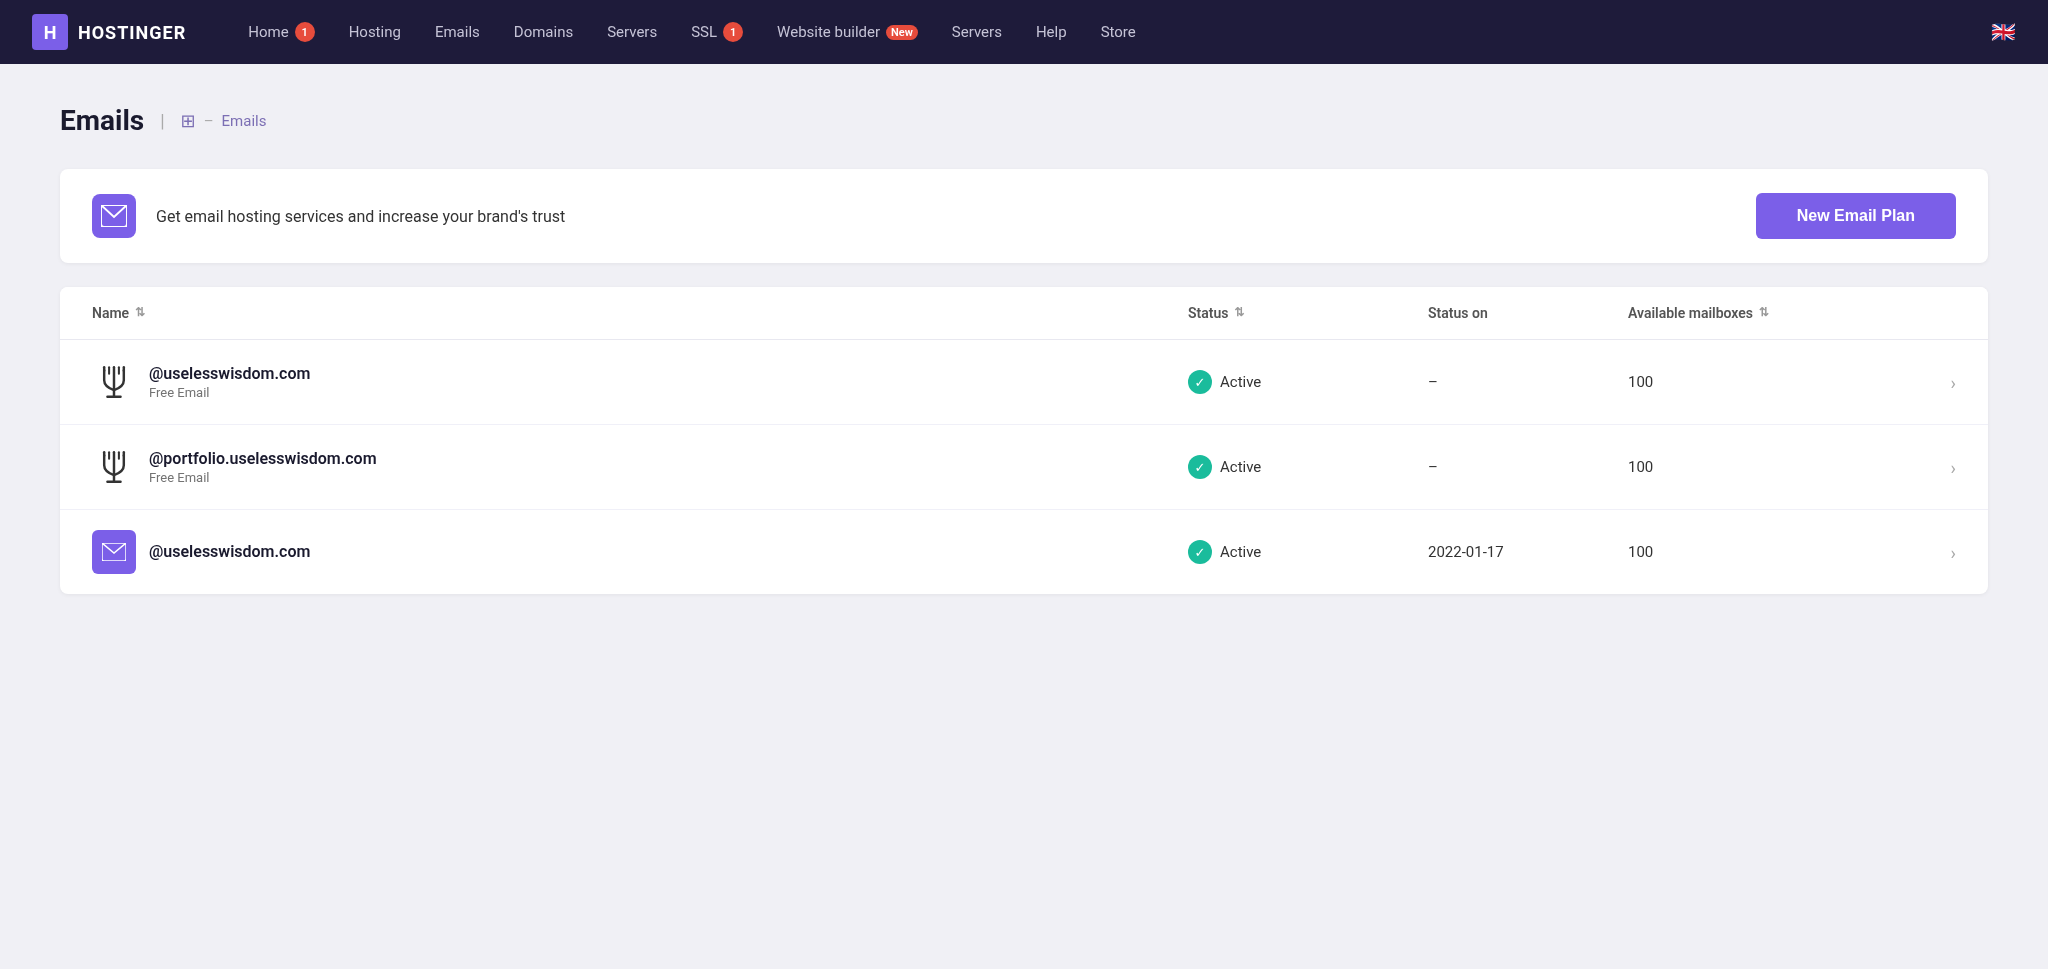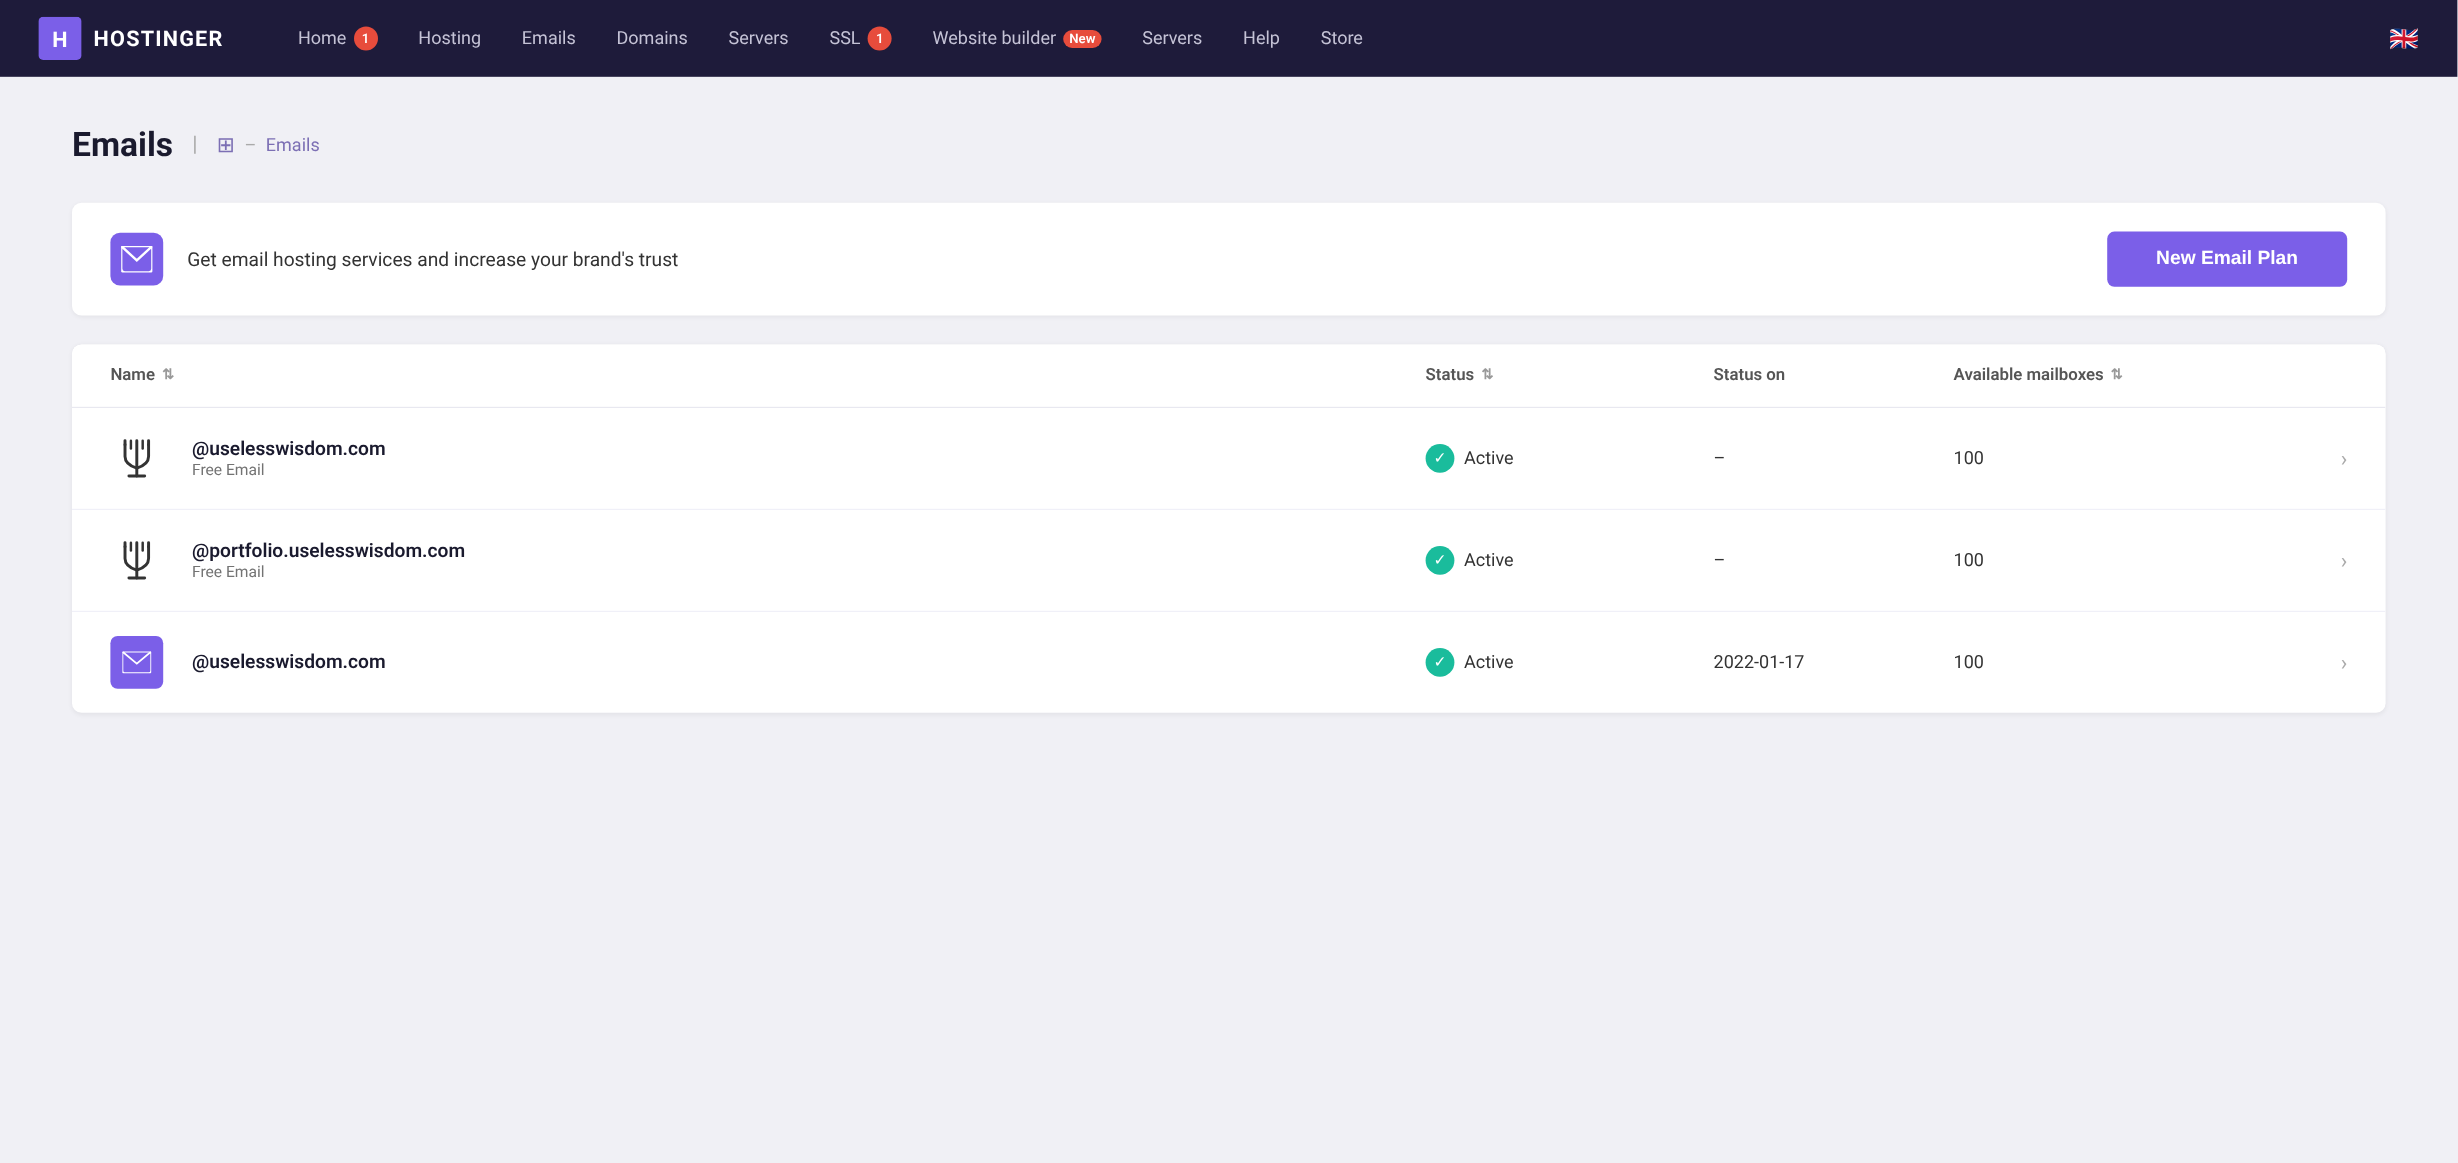--- a/index.html
+++ b/index.html
@@ -192,21 +192,21 @@
       padding: 20px 32px;
       border-bottom: 1px solid #f0f0f8;
       align-items: center;
       cursor: pointer;
     }
     .table-row:last-child { border-bottom: none; }
 
     .email-cell {
       display: flex;
       align-items: center;
-      gap: 24px;
+      gap: 13px;
     }
     .email-icon {
       width: 44px;
       height: 44px;
       display: flex;
       align-items: center;
       justify-content: center;
     }
     .email-name {
       font-size: 16px;

